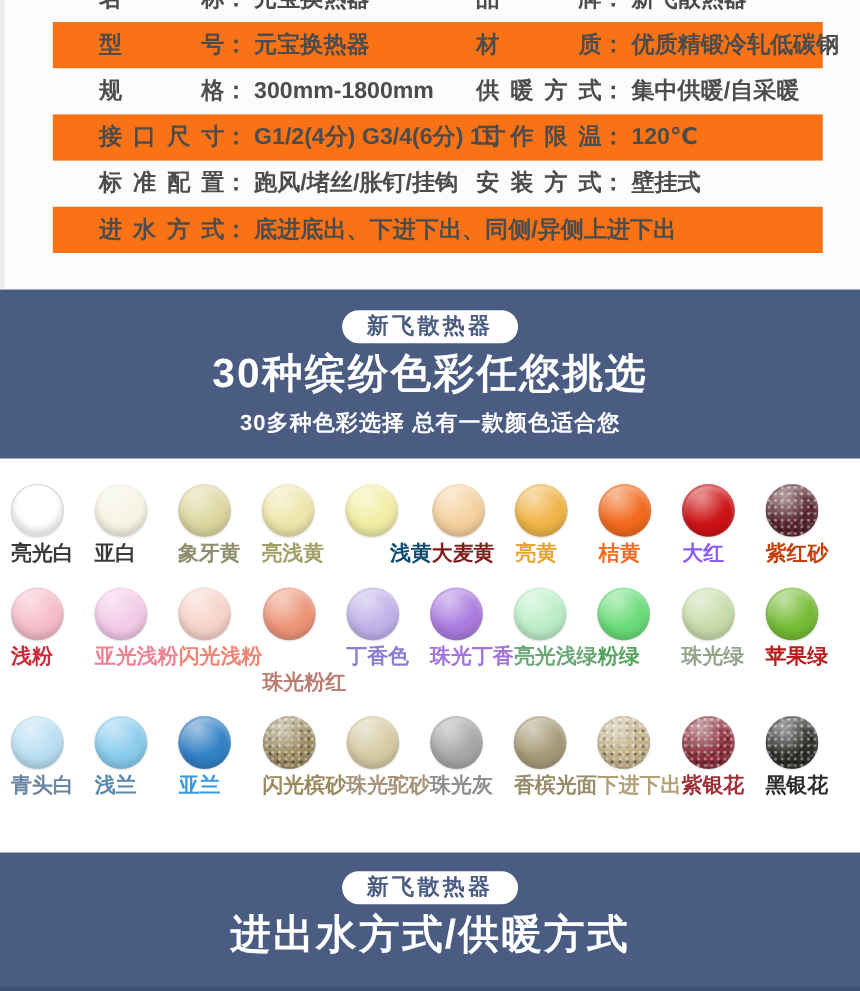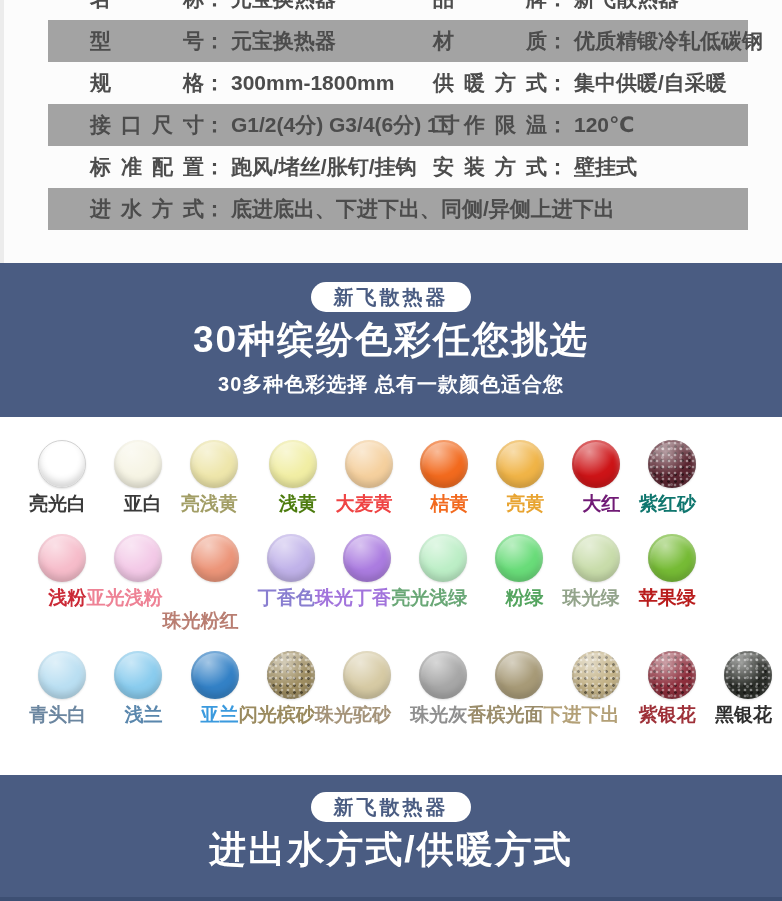--- a/index.html
+++ b/index.html
@@ -10,21 +10,21 @@
   .page { position:relative; width:782px; height:901px; overflow:hidden; }
 
   
   .top-section { position:relative; height:263px; background:#fcfcfc; overflow:hidden; }
   .left-edge { position:absolute; left:0; top:0; width:4px; height:100%; background:#ececec; }
   .spec-table { margin-left:48px; margin-top:-22px; width:700px; }
   .spec-row {
     position:relative; height:42px; line-height:42px;
     font-size:21px; font-weight:bold; color:#4c4c4c; white-space:nowrap;
   }
-  .spec-row.shaded { background:#a3a3a3; }
+  .spec-row.shaded { background:#f97316; }
   .cell-left  { position:absolute; left:42px;  top:0; }
   .cell-right { position:absolute; left:385px; top:0; }
   .spec-label { display:inline-block; width:114px; text-align:justify; text-align-last:justify; vertical-align:top; }
   .spec-colon { display:inline-block; margin-right:6px; }
 
   
   .blue-section { background:var(--blue,#4a5c82); text-align:center; color:#ffffff; box-sizing:border-box; }
   .section-1 { height:154px; }
   .section-2 { height:126px; position:relative; }
   .badge {
@@ -34,21 +34,21 @@
   }
   .section-1 .badge { margin-top:19px; }
   .section-2 .badge { margin-top:17px; }
   .section-title { font-size:37px; font-weight:bold; letter-spacing:2px; margin-top:3px; }
   .section-sub   { font-size:20px; font-weight:bold; letter-spacing:1px; margin-top:6px; }
   .bottom-edge { position:absolute; left:0; right:0; bottom:0; height:4px; background:#3d4f73; }
 
   
   .swatch-section { height:358px; background:#ffffff; padding-top:23px; box-sizing:border-box; }
   .swatch-row { display:grid; grid-template-columns:repeat(10,1fr); padding:0 10px; margin-bottom:19px; }
-  .swatch { display:flex; flex-direction:column; align-items:flex-end; }
+  .swatch { display:flex; flex-direction:column; align-items:flex-start; }
   .swatch-circle {
     width:48px; height:48px; border-radius:50%; position:relative;
     box-shadow: inset 0 -5px 7px rgba(0,0,0,.16), inset 0 4px 6px rgba(255,255,255,.40), 0 1px 2px rgba(0,0,0,.12);
   }
   .swatch-circle::before {
     content:""; position:absolute; inset:2px; border-radius:50%;
     background:radial-gradient(circle at 35% 22%, rgba(255,255,255,.55), rgba(255,255,255,0) 55%);
   }
   .swatch-circle.textured {
     background-image:
@@ -135,67 +135,75 @@
   <div class="swatch">
     <span class="swatch-circle bordered" style="background-color: rgb(255, 255, 255);"></span>
     <span class="swatch-label" style="color: rgb(58, 58, 58);">亮光白</span>
   </div>
 
   <div class="swatch">
     <span class="swatch-circle" style="background-color: rgb(246, 244, 228);"></span>
     <span class="swatch-label" style="color: rgb(58, 58, 58);">亚白</span>
   </div>
 
+  <div class="swatch">
+    <span class="swatch-circle" style="background-color: rgb(220, 215, 160);"></span>
+    <span class="swatch-label" style="color: rgb(142, 142, 110);">象牙黄</span>
+  </div>
 
   <div class="swatch">
     <span class="swatch-circle" style="background-color: rgb(238, 230, 171);"></span>
     <span class="swatch-label" style="color: rgb(162, 158, 102);">亮浅黄</span>
   </div>
 
   <div class="swatch">
     <span class="swatch-circle" style="background-color: rgb(241, 238, 164);"></span>
-    <span class="swatch-label" style="color: #4d7c0f; margin-left: 41px;">浅黄</span>
+    <span class="swatch-label" style="color: #0c4a6e; margin-left: 41px;">浅黄</span>
   </div>
 
   <div class="swatch">
     <span class="swatch-circle" style="background-color: rgb(245, 208, 158);"></span>
-    <span class="swatch-label" style="color: #ef4444;">大麦黄</span>
+    <span class="swatch-label" style="color: #7f1d1d;">大麦黄</span>
+  </div>
+
+  <div class="swatch">
+    <span class="swatch-circle" style="background-color: rgb(240, 180, 71);"></span>
+    <span class="swatch-label" style="color: rgb(232, 164, 49);">亮黄</span>
   </div>
 
   <div class="swatch">
     <span class="swatch-circle" style="background-color: rgb(242, 106, 30);"></span>
     <span class="swatch-label" style="color: rgb(242, 106, 30);">桔黄</span>
   </div>
 
   <div class="swatch">
-    <span class="swatch-circle" style="background-color: rgb(240, 180, 71);"></span>
-    <span class="swatch-label" style="color: rgb(232, 164, 49);">亮黄</span>
-  </div>
-
-  <div class="swatch">
     <span class="swatch-circle" style="background-color: rgb(205, 20, 23);"></span>
-    <span class="swatch-label" style="color: #701a75;">大红</span>
+    <span class="swatch-label" style="color: #8b5cf6;">大红</span>
   </div>
 
   <div class="swatch">
     <span class="swatch-circle textured" style="background-color: rgb(90, 37, 48);"></span>
-    <span class="swatch-label" style="color: #0f766e;">紫红砂</span>
+    <span class="swatch-label" style="color: #c2410c;">紫红砂</span>
   </div>
 </div>
     <div class="swatch-row">
   <div class="swatch">
     <span class="swatch-circle" style="background-color: rgb(246, 188, 202);"></span>
     <span class="swatch-label" style="color: rgb(203, 42, 55);">浅粉</span>
   </div>
 
   <div class="swatch">
     <span class="swatch-circle" style="background-color: rgb(243, 201, 231);"></span>
     <span class="swatch-label" style="color: rgb(238, 130, 149);">亚光浅粉</span>
   </div>
 
+  <div class="swatch">
+    <span class="swatch-circle" style="background-color: rgb(247, 211, 200);"></span>
+    <span class="swatch-label" style="color: rgb(239, 133, 115);">闪光浅粉</span>
+  </div>
 
   <div class="swatch">
     <span class="swatch-circle" style="background-color: rgb(236, 149, 121);"></span>
     <span class="swatch-label" style="color: rgb(185, 126, 114); margin-top: 28px;">珠光粉红</span>
   </div>
 
   <div class="swatch">
     <span class="swatch-circle" style="background-color: rgb(192, 178, 233);"></span>
     <span class="swatch-label" style="color: rgb(137, 126, 208);">丁香色</span>
   </div>

